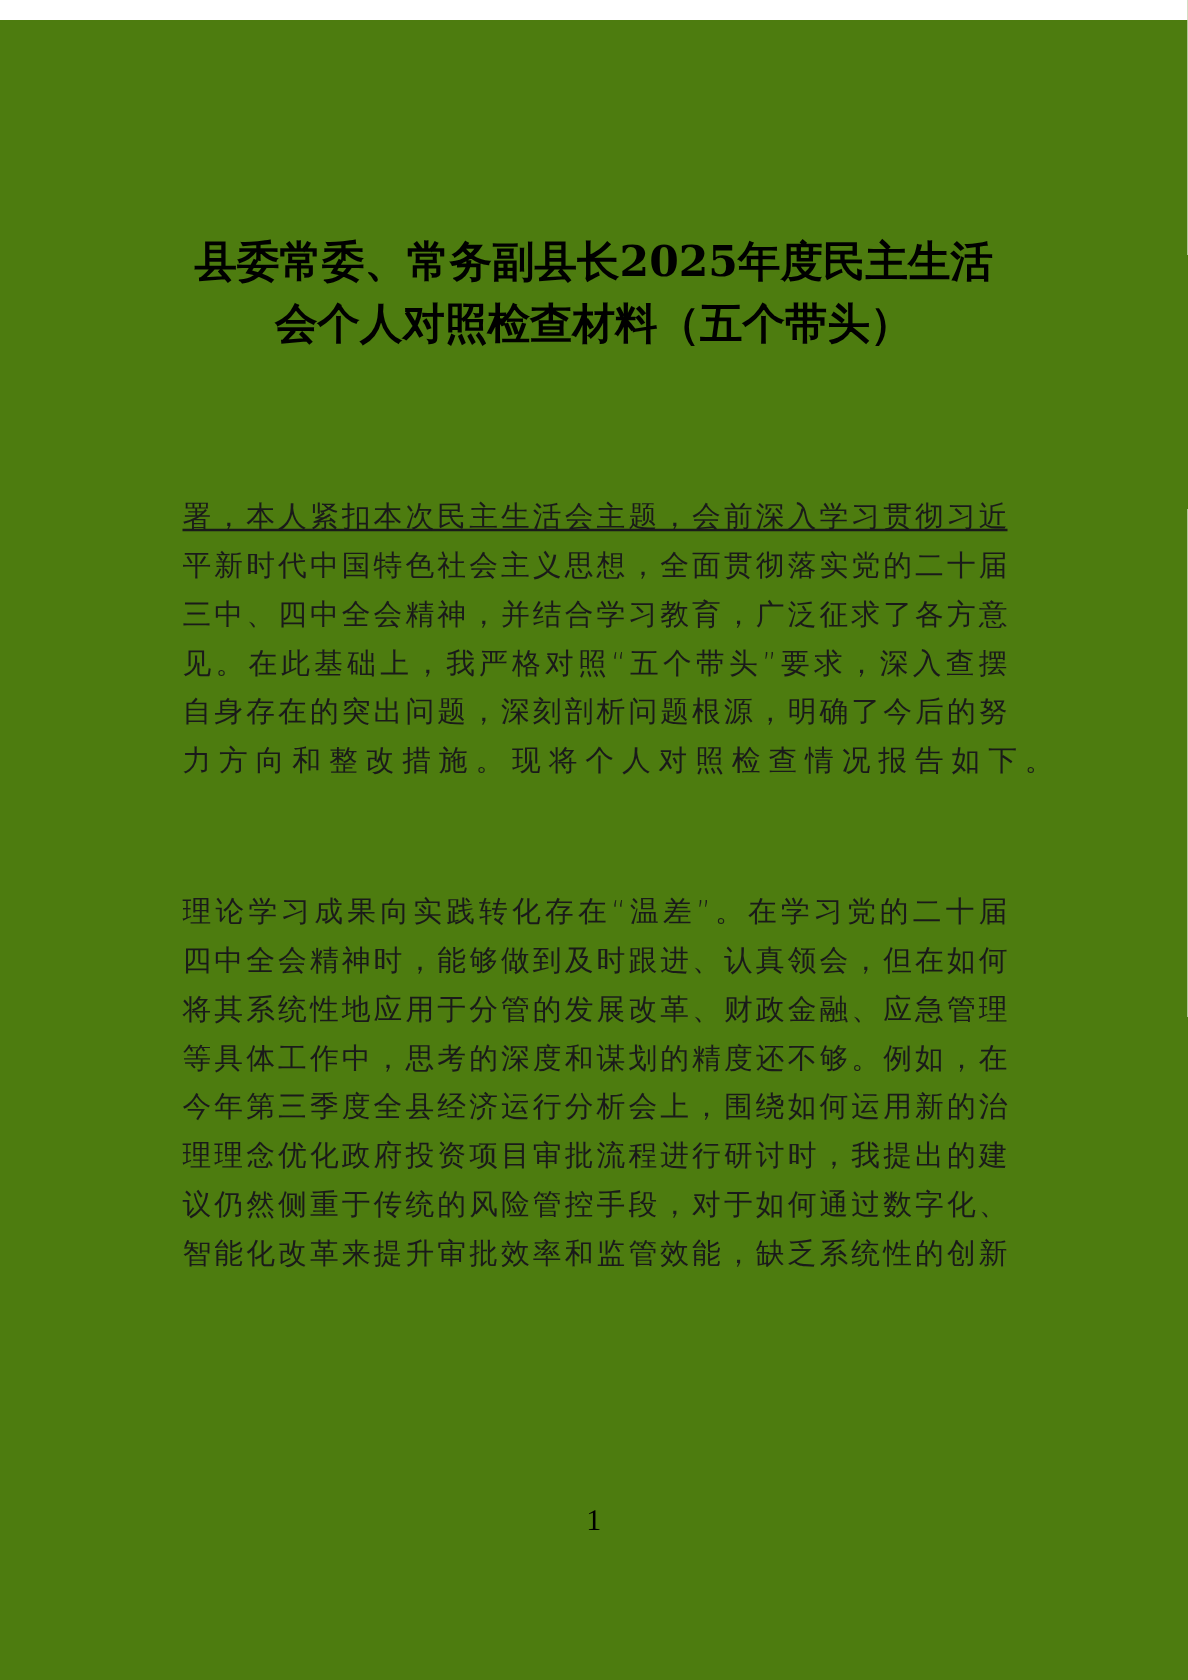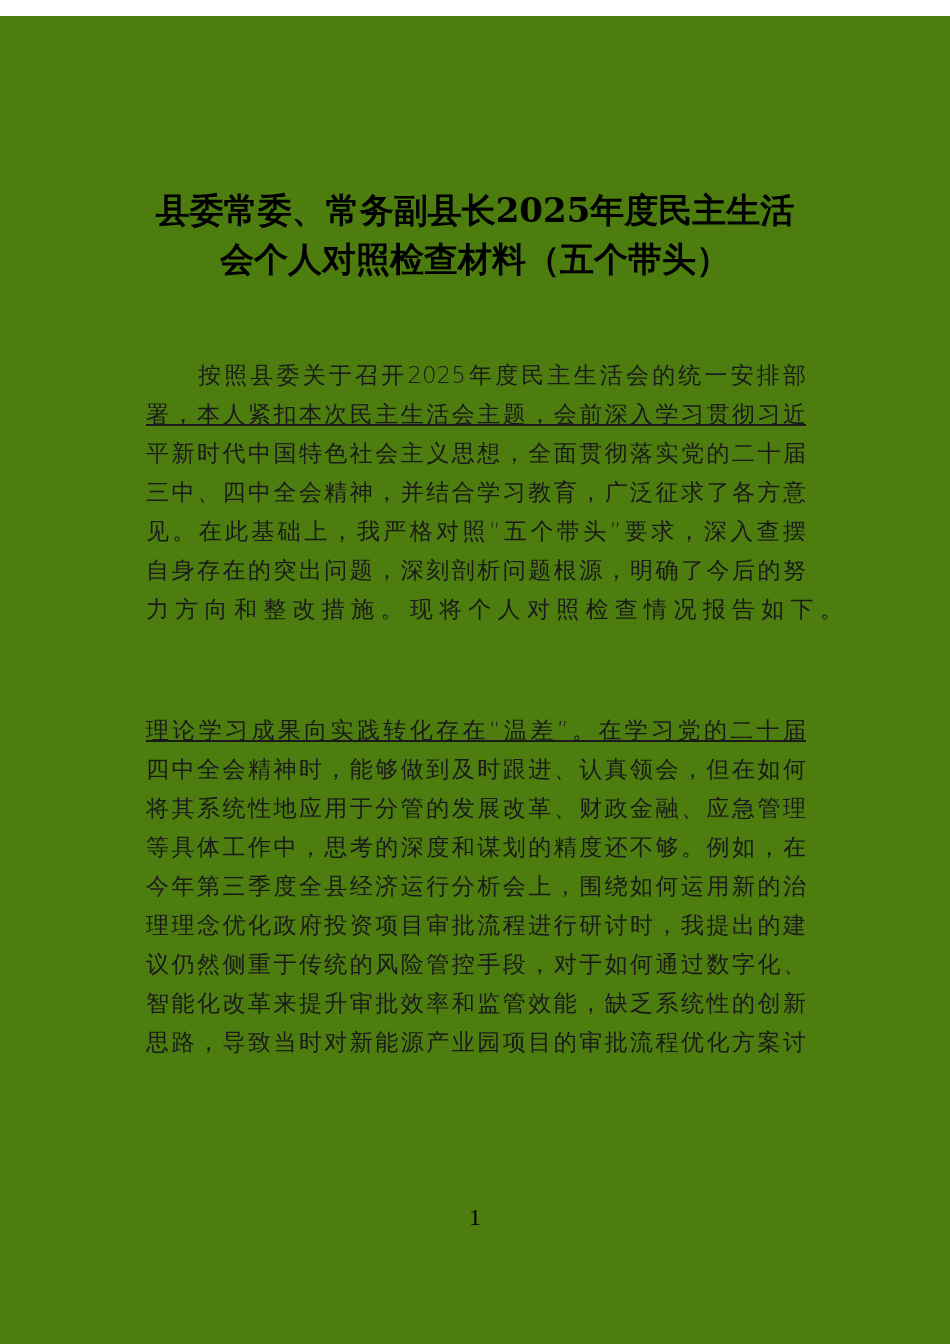--- a/index.html
+++ b/index.html
@@ -23,33 +23,31 @@
                    font-family: "Liberation Serif", "DejaVu Serif", serif; font-size: 24px; color: #000; }
   </style>
 </head>
 <body>
 
 <div class="page">
 
   <div class="title-line title-1">县委常委、常务副县长2025年度民主生活</div>
   <div class="title-line title-2">会个人对照检查材料（五个带头）</div>
 
-  <div class="line indent" style="top:340px;">按照县委关于召开2025年度民主生活会的统一安排部</div>
   <div class="line" style="top:379px;text-decoration:underline;">署，本人紧扣本次民主生活会主题，会前深入学习贯彻习近</div>
   <div class="line" style="top:418px;">平新时代中国特色社会主义思想，全面贯彻落实党的二十届</div>
   <div class="line" style="top:457px;">三中、四中全会精神，并结合学习教育，广泛征求了各方意</div>
   <div class="line" style="top:496px;">见。在此基础上，我严格对照“五个带头”要求，深入查摆</div>
   <div class="line last" style="top:574px;">力方向和整改措施。现将个人对照检查情况报告如下。</div>
   <div class="line" style="top:535px;">自身存在的突出问题，深刻剖析问题根源，明确了今后的努</div>
 
 
-  <div class="line" style="top:695px;text-decoration:underline;">理论学习成果向实践转化存在“温差”。在学习党的二十届</div>
+  <div class="line" style="top:695px;">理论学习成果向实践转化存在“温差”。在学习党的二十届</div>
   <div class="line" style="top:734px;">四中全会精神时，能够做到及时跟进、认真领会，但在如何</div>
   <div class="line" style="top:773px;">将其系统性地应用于分管的发展改革、财政金融、应急管理</div>
   <div class="line" style="top:812px;">等具体工作中，思考的深度和谋划的精度还不够。例如，在</div>
   <div class="line" style="top:890px;">理理念优化政府投资项目审批流程进行研讨时，我提出的建</div>
   <div class="line" style="top:851px;">今年第三季度全县经济运行分析会上，围绕如何运用新的治</div>
   <div class="line" style="top:929px;">议仍然侧重于传统的风险管控手段，对于如何通过数字化、</div>
   <div class="line" style="top:968px;">智能化改革来提升审批效率和监管效能，缺乏系统性的创新</div>
-  <div class="line" style="top:1007px;">思路，导致当时对新能源产业园项目的审批流程优化方案讨</div>
 
   <div class="page-number">1</div>
 </div>
 
 </body></html>

